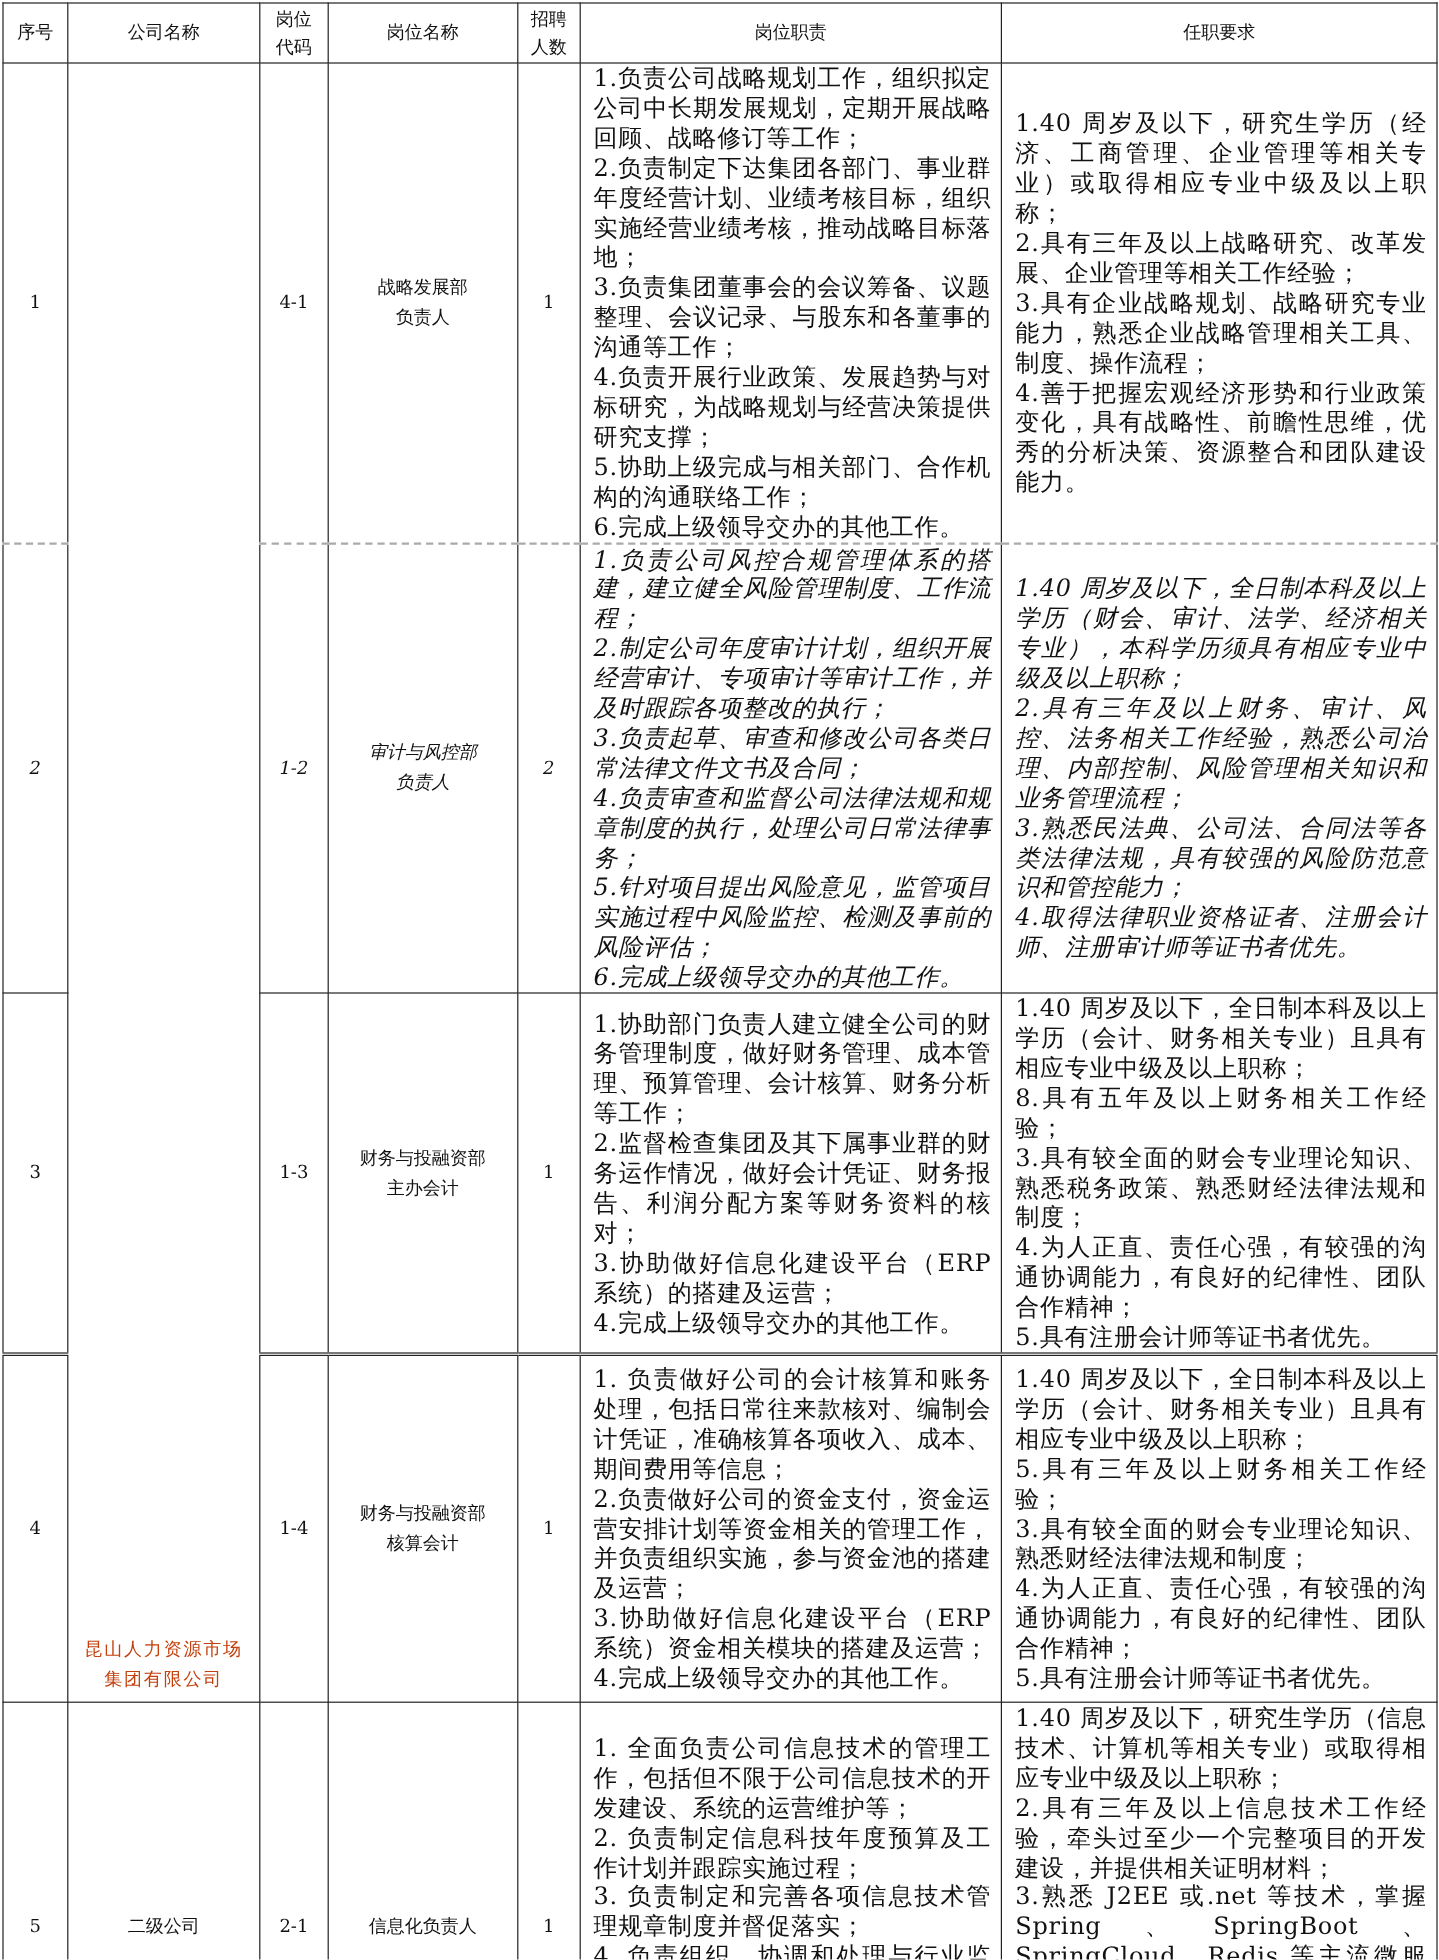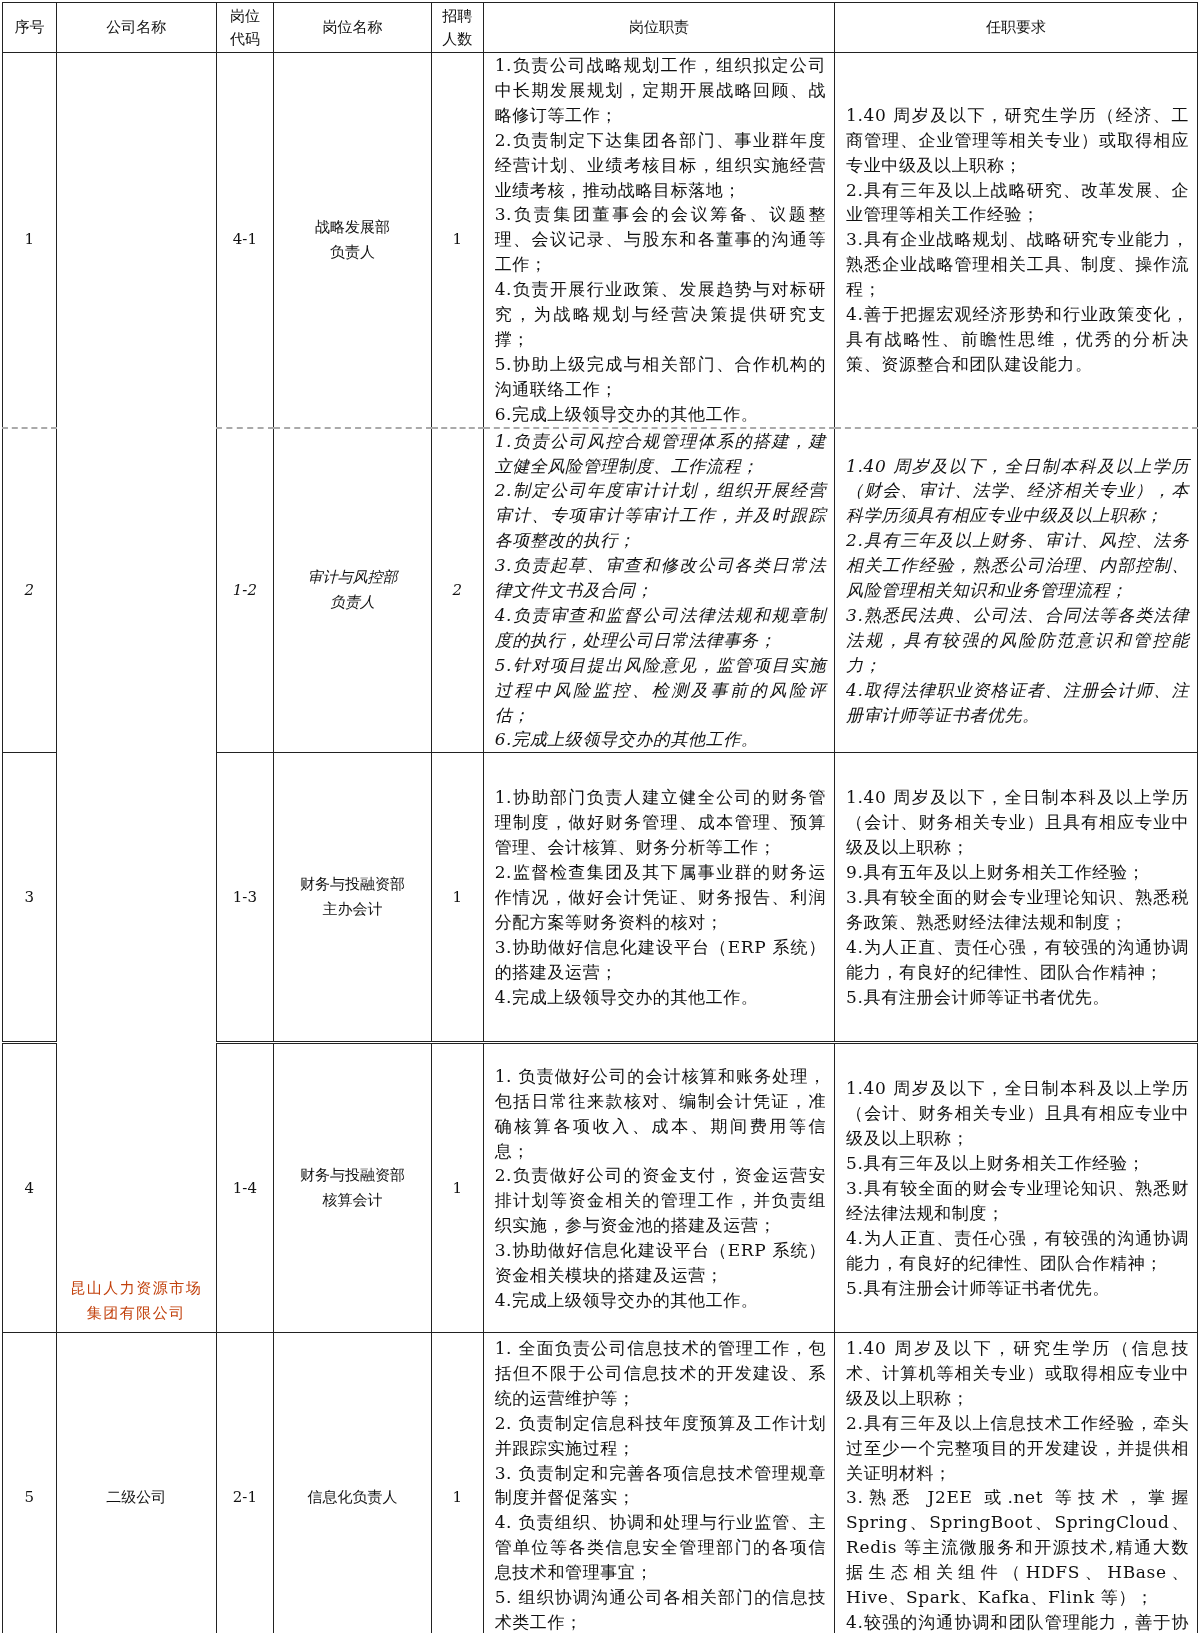--- a/index.html
+++ b/index.html
@@ -20,21 +20,21 @@
     font-weight: normal;
   }
   .hdr th {
     height: 49px;
     font-size: 15px;
     text-align: center;
     line-height: 23px;
   }
   .c-center { text-align: center; font-size: 15px; line-height: 25px; }
   .c-text {
-    font-size: 17px;
+    font-size: 20px;
     line-height: 24.9px;
     padding: 0 8px 0 11px !important;
     text-align: justify;
     letter-spacing: 0.6px;
   }
   .c-text div { margin: 0; }
   .sep-dashed td { border-top: 2px dashed #aaa; font-style: italic; }
   .thick-top td { border-top: 3px double #222; }
   .company-merged { vertical-align: bottom !important; padding-bottom: 6px !important; }
   .company-label { color: #c2410c; letter-spacing: 1.5px; }
@@ -135,21 +135,21 @@
     </td>
     <td class="c-center">1</td>
     <td class="c-text">
       <div>1.协助部门负责人建立健全公司的财务管理制度，做好财务管理、成本管理、预算管理、会计核算、财务分析等工作；</div>
       <div>2.监督检查集团及其下属事业群的财务运作情况，做好会计凭证、财务报告、利润分配方案等财务资料的核对；</div>
       <div>3.协助做好信息化建设平台（ERP 系统）的搭建及运营；</div>
       <div>4.完成上级领导交办的其他工作。</div>
     </td>
     <td class="c-text">
       <div>1.40 周岁及以下，全日制本科及以上学历（会计、财务相关专业）且具有相应专业中级及以上职称；</div>
-      <div>9.具有五年及以上财务相关工作经验；</div>
+      <div>8.具有五年及以上财务相关工作经验；</div>
       <div>3.具有较全面的财会专业理论知识、熟悉税务政策、熟悉财经法律法规和制度；</div>
       <div>4.为人正直、责任心强，有较强的沟通协调能力，有良好的纪律性、团队合作精神；</div>
       <div>5.具有注册会计师等证书者优先。</div>
     </td>
   </tr>
 
   <tr class="thick-top" style="height:290px">
     <td class="c-center">4</td>
     <td class="c-center">1-4</td>
     <td class="c-center">

